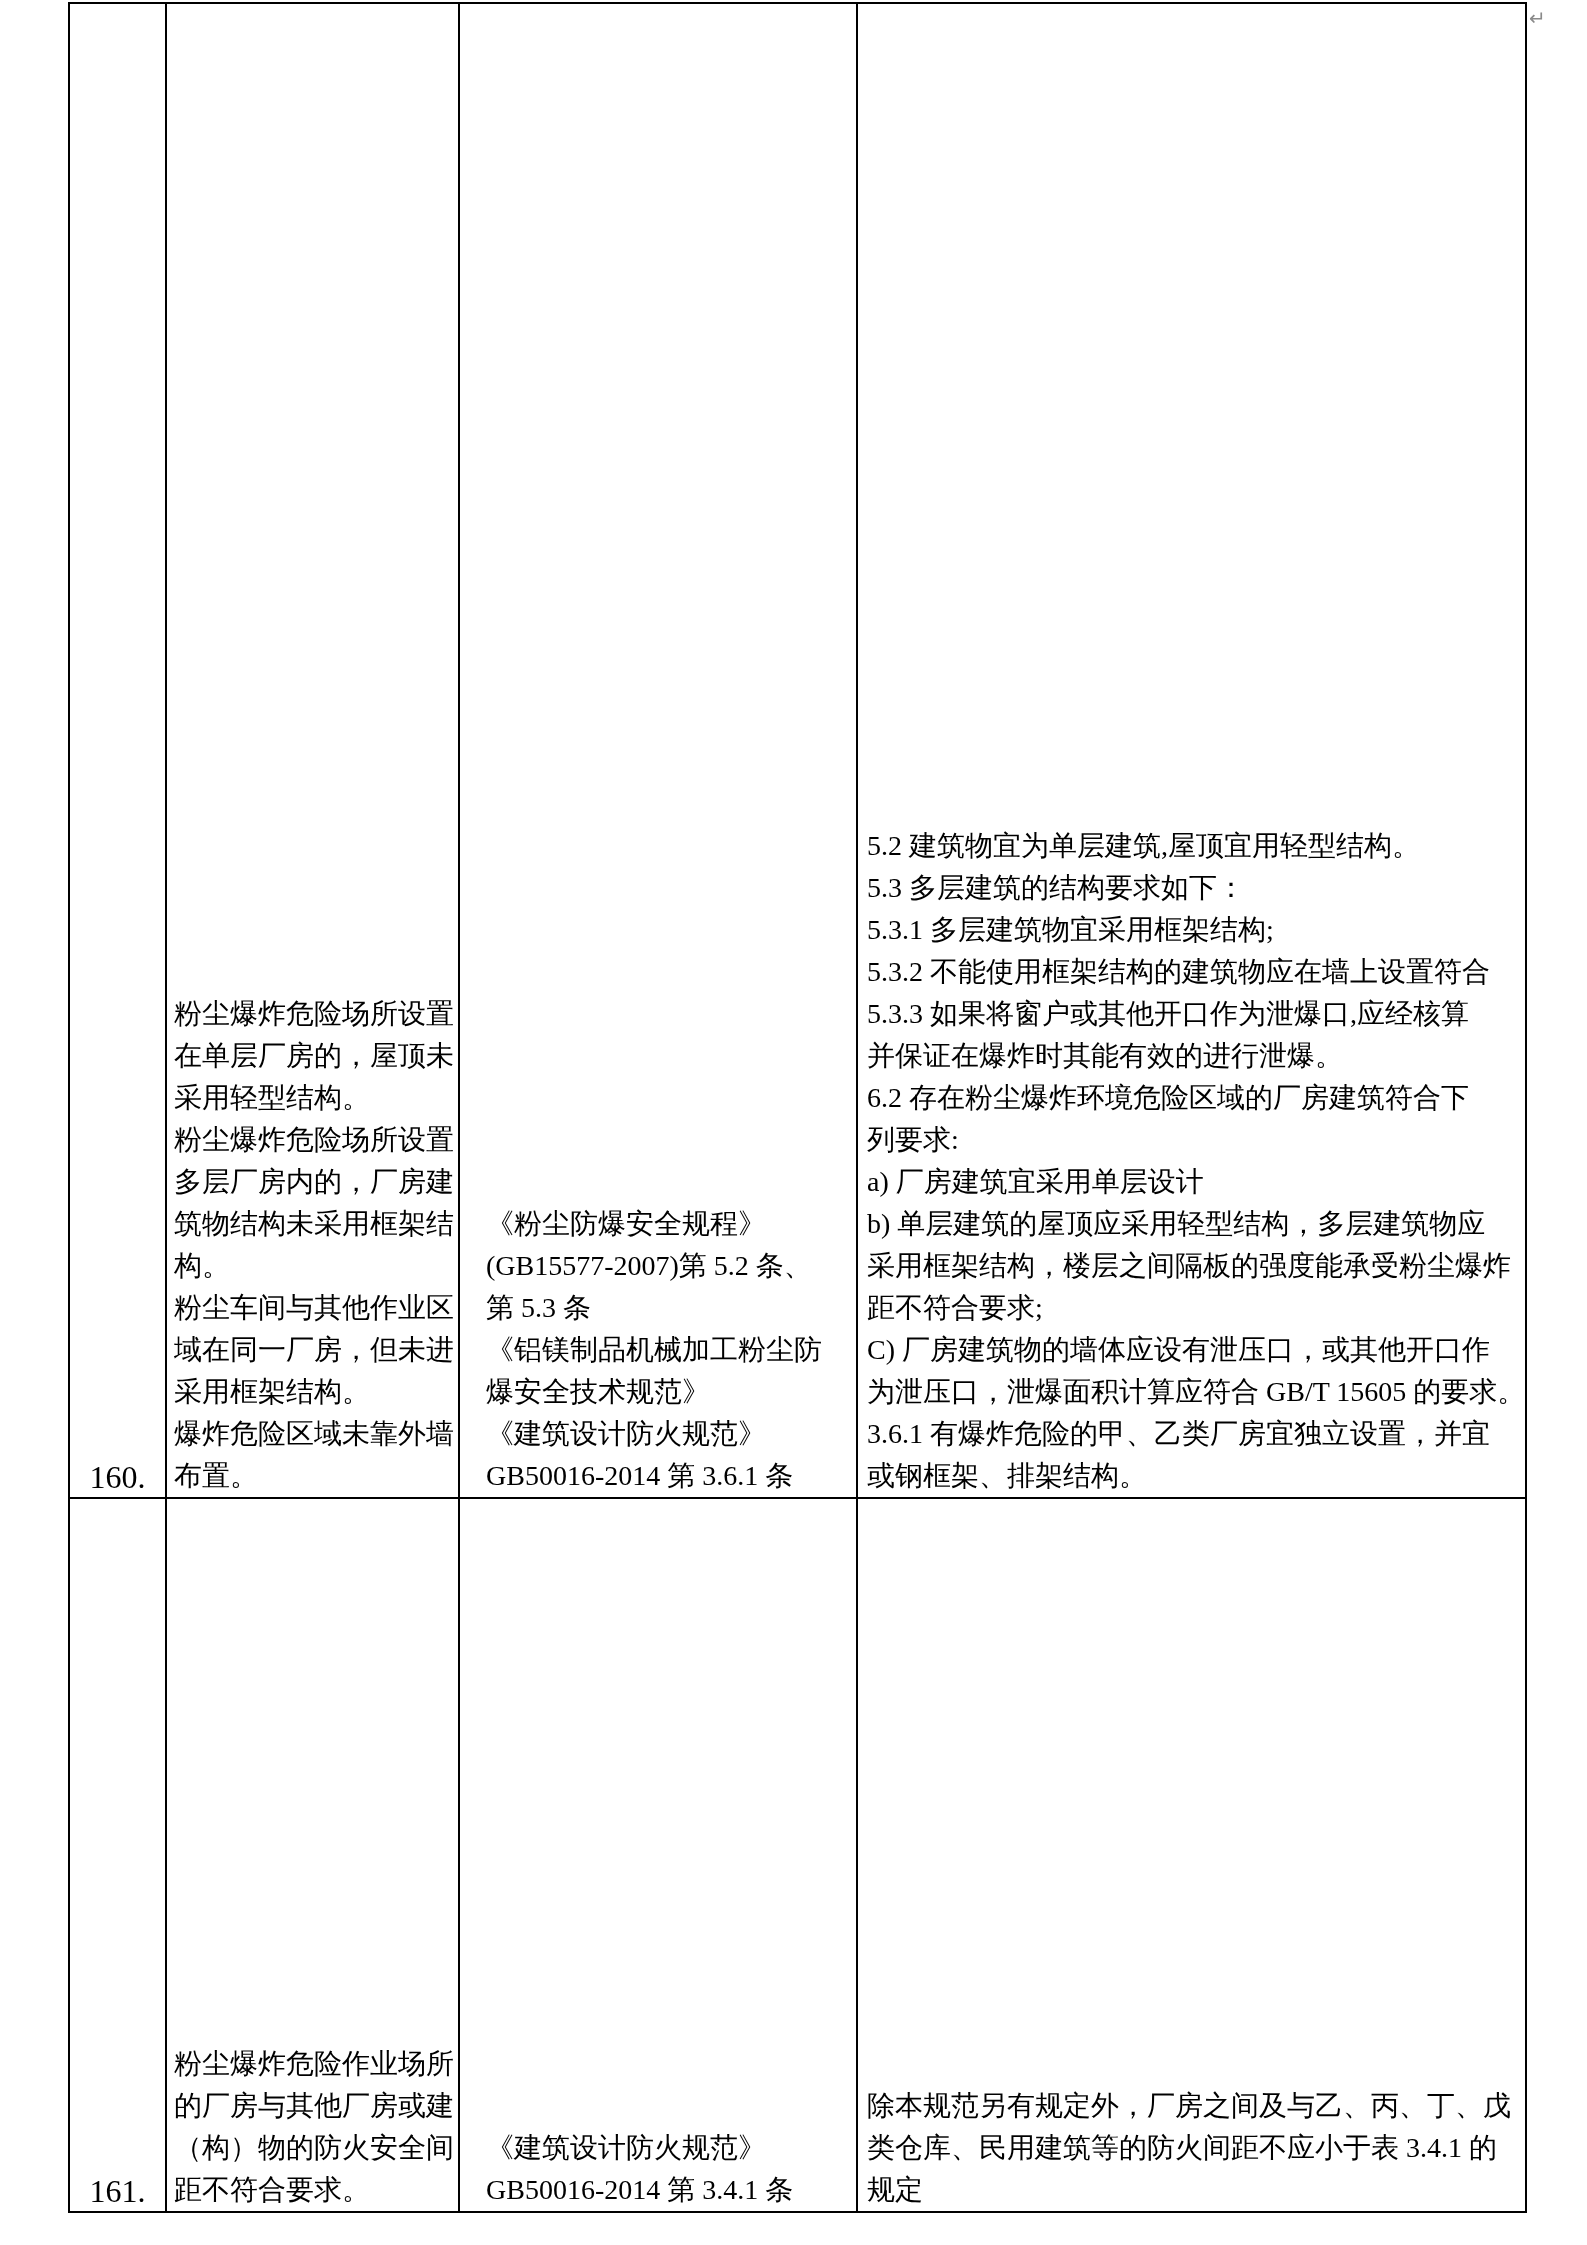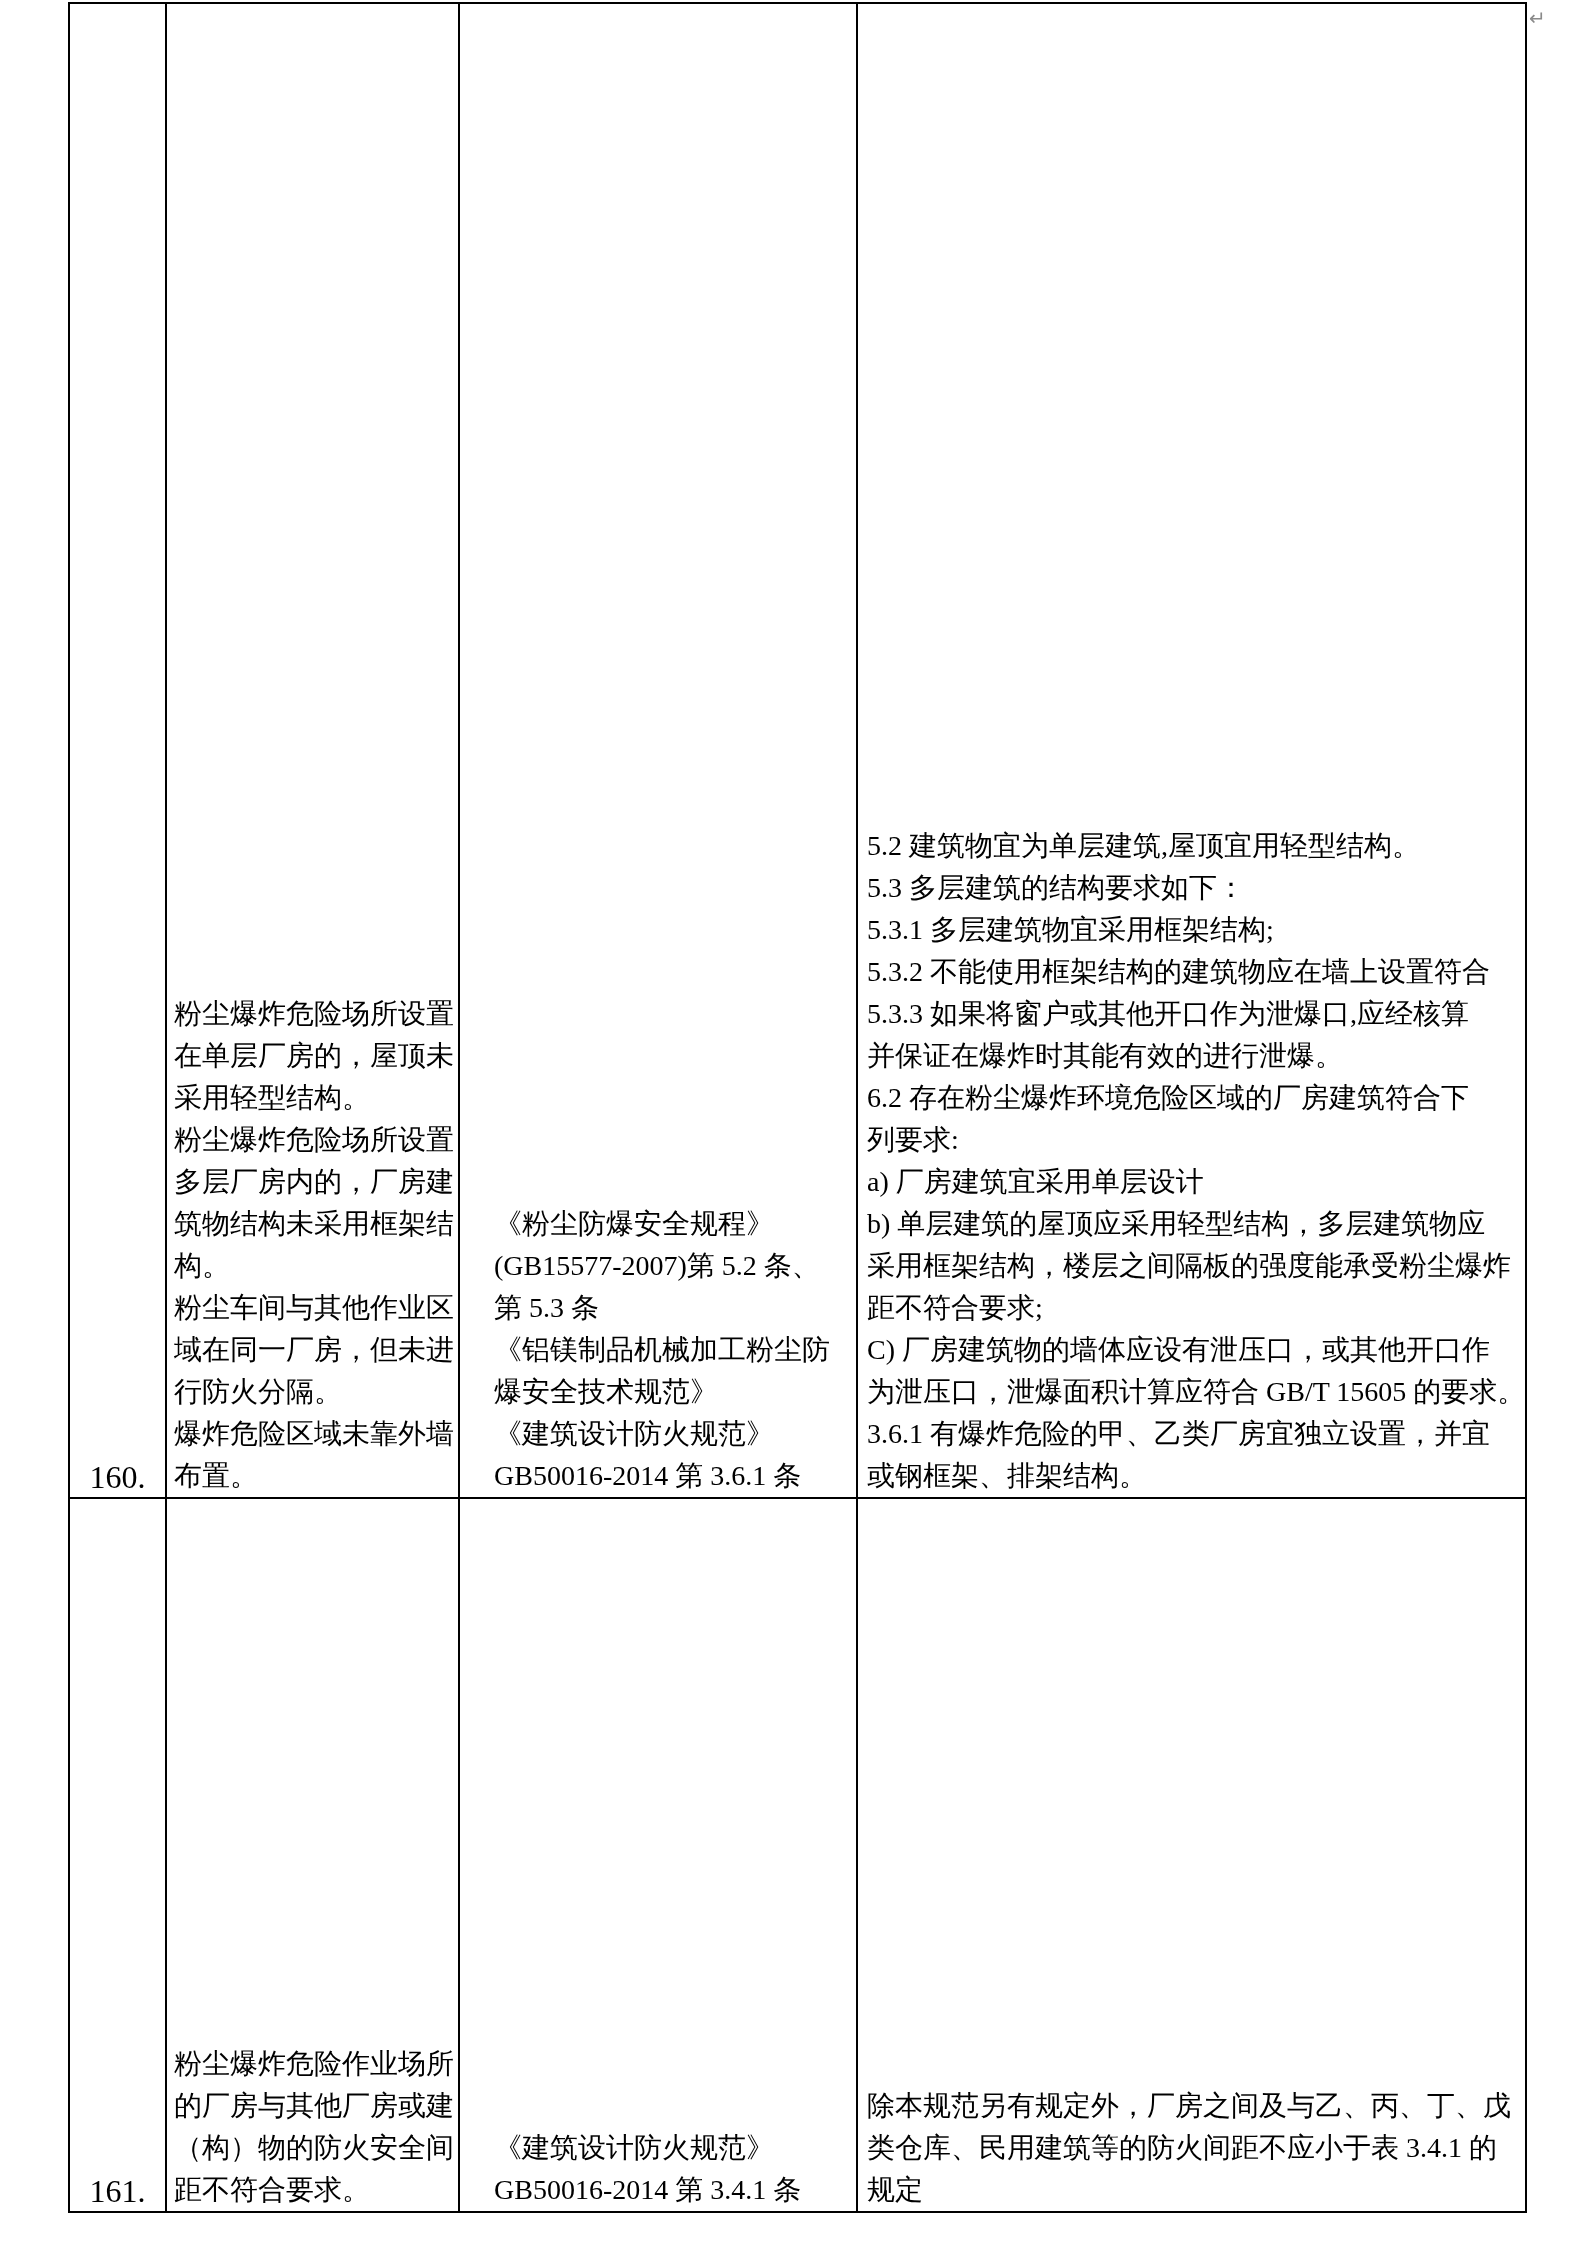--- a/index.html
+++ b/index.html
@@ -44,21 +44,21 @@
     line-height: 40px;
     font-family: "Liberation Serif", serif;
   }
   .txt {
     width: 100%;
     font-size: 28px;
     line-height: 42px;
     font-family: "Liberation Serif", serif;
   }
   .desc-txt  { padding-left: 7px; padding-right: 2px; }
-  .basis-txt { padding-left: 26px; padding-right: 4px; margin-left: 8px; }
+  .basis-txt { padding-left: 26px; padding-right: 4px; }
   .req-txt   { padding-left: 9px;  padding-right: 6px; }
   .tline { white-space: pre; }
   .para-mark {
     position: absolute;
     left: 1529px;
     top: 8px;
     font-size: 20px;
     line-height: 20px;
     color: #8a8a8a;
     font-family: "DejaVu Sans", sans-serif;
@@ -78,21 +78,21 @@
     <div class="txt desc-txt">
         <div class="tline">粉尘爆炸危险场所设置</div>
         <div class="tline">在单层厂房的，屋顶未</div>
         <div class="tline">采用轻型结构。</div>
         <div class="tline">粉尘爆炸危险场所设置</div>
         <div class="tline">多层厂房内的，厂房建</div>
         <div class="tline">筑物结构未采用框架结</div>
         <div class="tline">构。</div>
         <div class="tline">粉尘车间与其他作业区</div>
         <div class="tline">域在同一厂房，但未进</div>
-        <div class="tline">行防火分隔。</div>
+        <div class="tline">采用框架结构。</div>
         <div class="tline">爆炸危险区域未靠外墙</div>
         <div class="tline">布置。</div>
       </div>
   </div>
   <div class="cell">
     <div class="txt basis-txt">
         <div class="tline">《粉尘防爆安全规程》</div>
         <div class="tline">(GB15577-2007)第 5.2 条、</div>
         <div class="tline">第 5.3 条</div>
         <div class="tline">《铝镁制品机械加工粉尘防</div>

